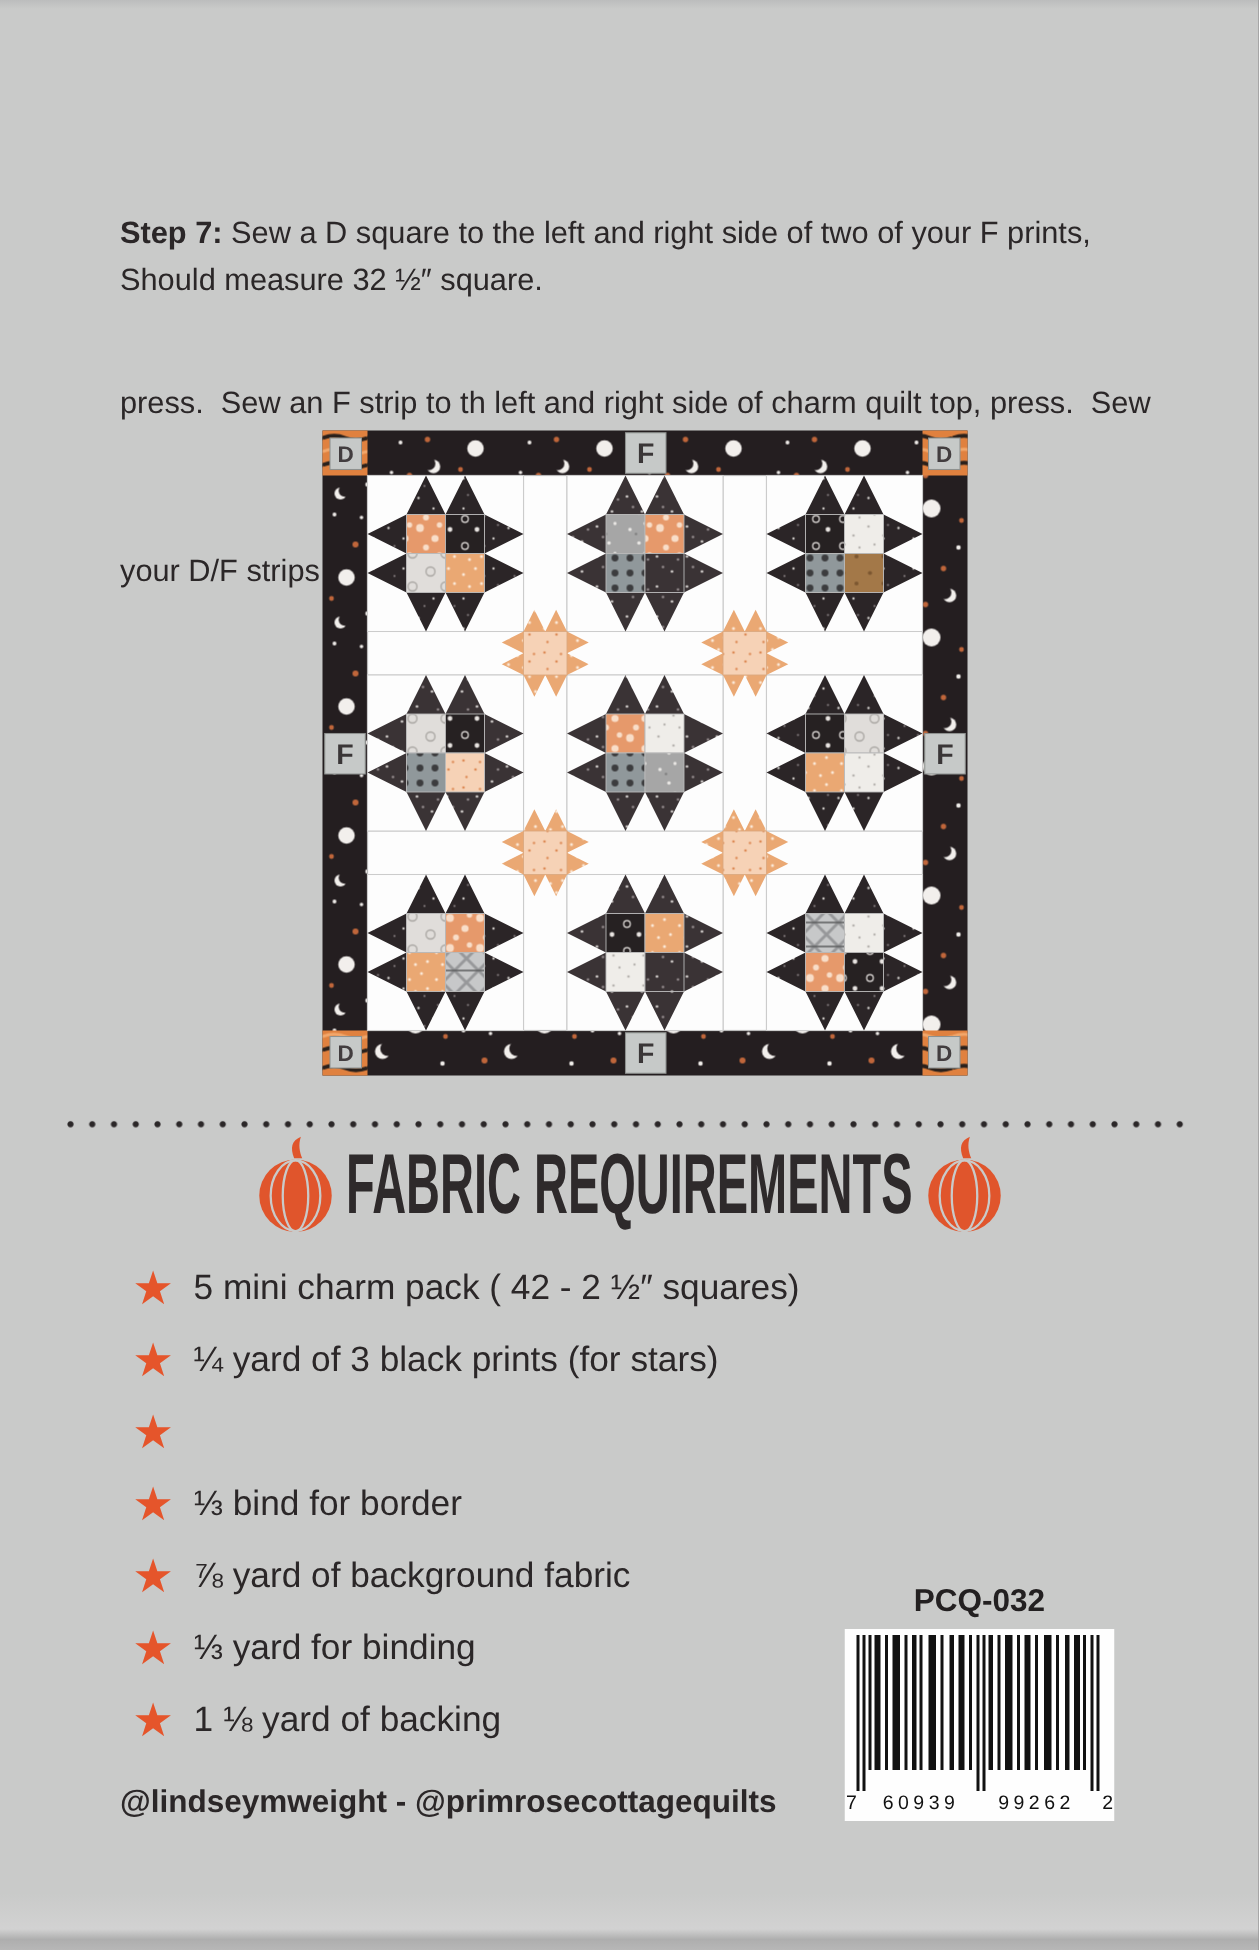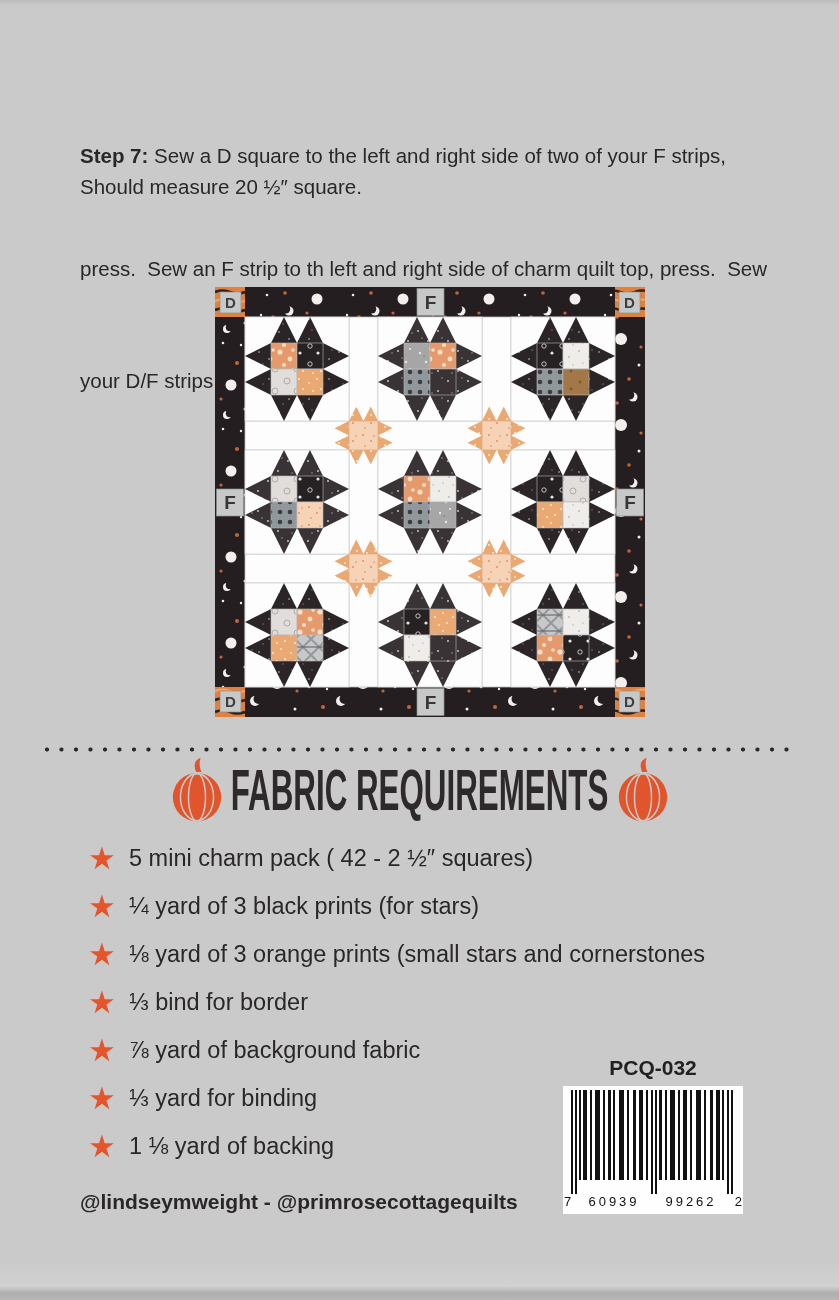--- a/index.html
+++ b/index.html
@@ -41,26 +41,26 @@
   
   .handles{position:absolute;left:80px;top:1190px;font-size:21px;font-weight:bold;color:#2b2728;}
   svg text{font-family:"Liberation Sans",sans-serif;}
 </style>
 </head>
 <body>
 
 <div class="page">
 
   <div class="step">
-    <div><strong>Step 7:</strong><span> Sew a D square to the left and right side of two of your F strips,</span></div>
+    <div><strong>Step 7:</strong><span> Sew a D square to the left and right side of two of your F prints,</span></div>
     <div>press.  Sew an F strip to th left and right side of charm quilt top, press.  Sew</div>
     <div>your D/F strips to the top and bottom  of your quilt top, press.</div>
   </div>
 
-  <div class="note note1">Should measure 20 ½″ square.</div>
+  <div class="note note1">Should measure 32 ½″ square.</div>
 
   <div class="quilt">
     <svg width="432" height="432" viewBox="-1 -1 432 432">
       <defs>
         <pattern id="p-borderprint" width="86" height="86" patternUnits="userSpaceOnUse">
           <rect width="86" height="86" fill="#241e20"></rect>
           <circle cx="16" cy="12" r="5.5" fill="#f2efec"></circle>
           <circle cx="62" cy="52" r="6" fill="#f2efec"></circle>
           <circle cx="40" cy="70" r="5" fill="#f2efec"></circle>
             <circle cx="43.5" cy="68" r="5" fill="#241e20"></circle>
@@ -417,21 +417,20 @@
     <div class="req-item">
       <span class="req-star" style="color:#e5552b">★</span>
       <span class="req-text">5 mini charm pack ( 42 - 2 ½″ squares)</span>
     </div>
     <div class="req-item">
       <span class="req-star" style="color:#e5552b">★</span>
       <span class="req-text">¼ yard of 3 black prints (for stars)</span>
     </div>
     <div class="req-item">
       <span class="req-star" style="color:#e5552b">★</span>
-      <span class="req-text">⅛ yard of 3 orange prints (small stars and cornerstones</span>
     </div>
     <div class="req-item">
       <span class="req-star" style="color:#e5552b">★</span>
       <span class="req-text">⅓ bind for border</span>
     </div>
     <div class="req-item">
       <span class="req-star" style="color:#e5552b">★</span>
       <span class="req-text">⅞ yard of background fabric</span>
     </div>
     <div class="req-item">

